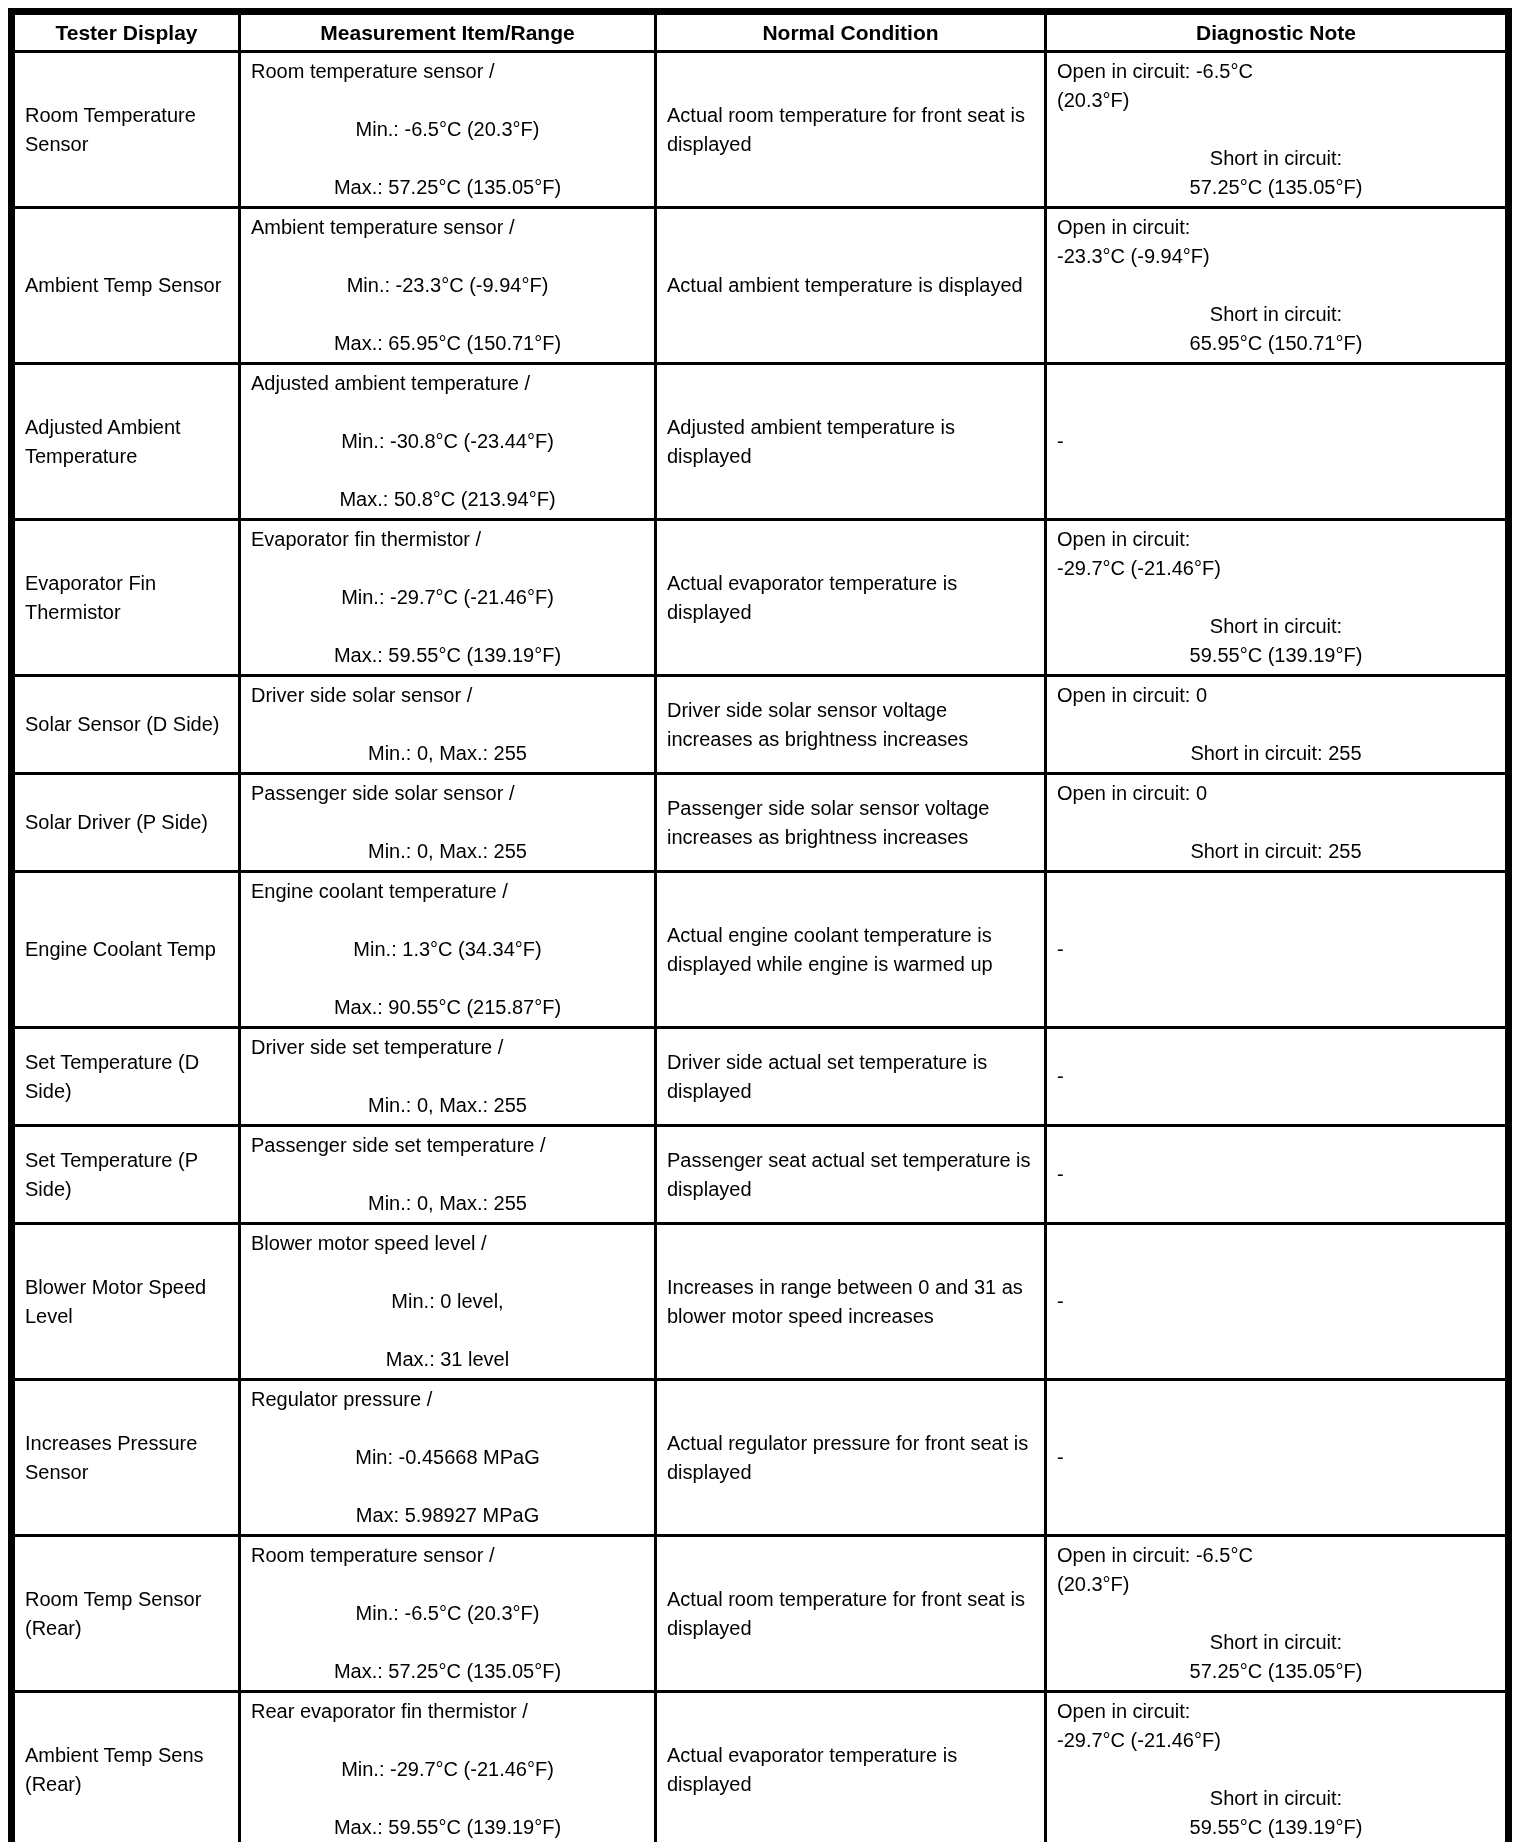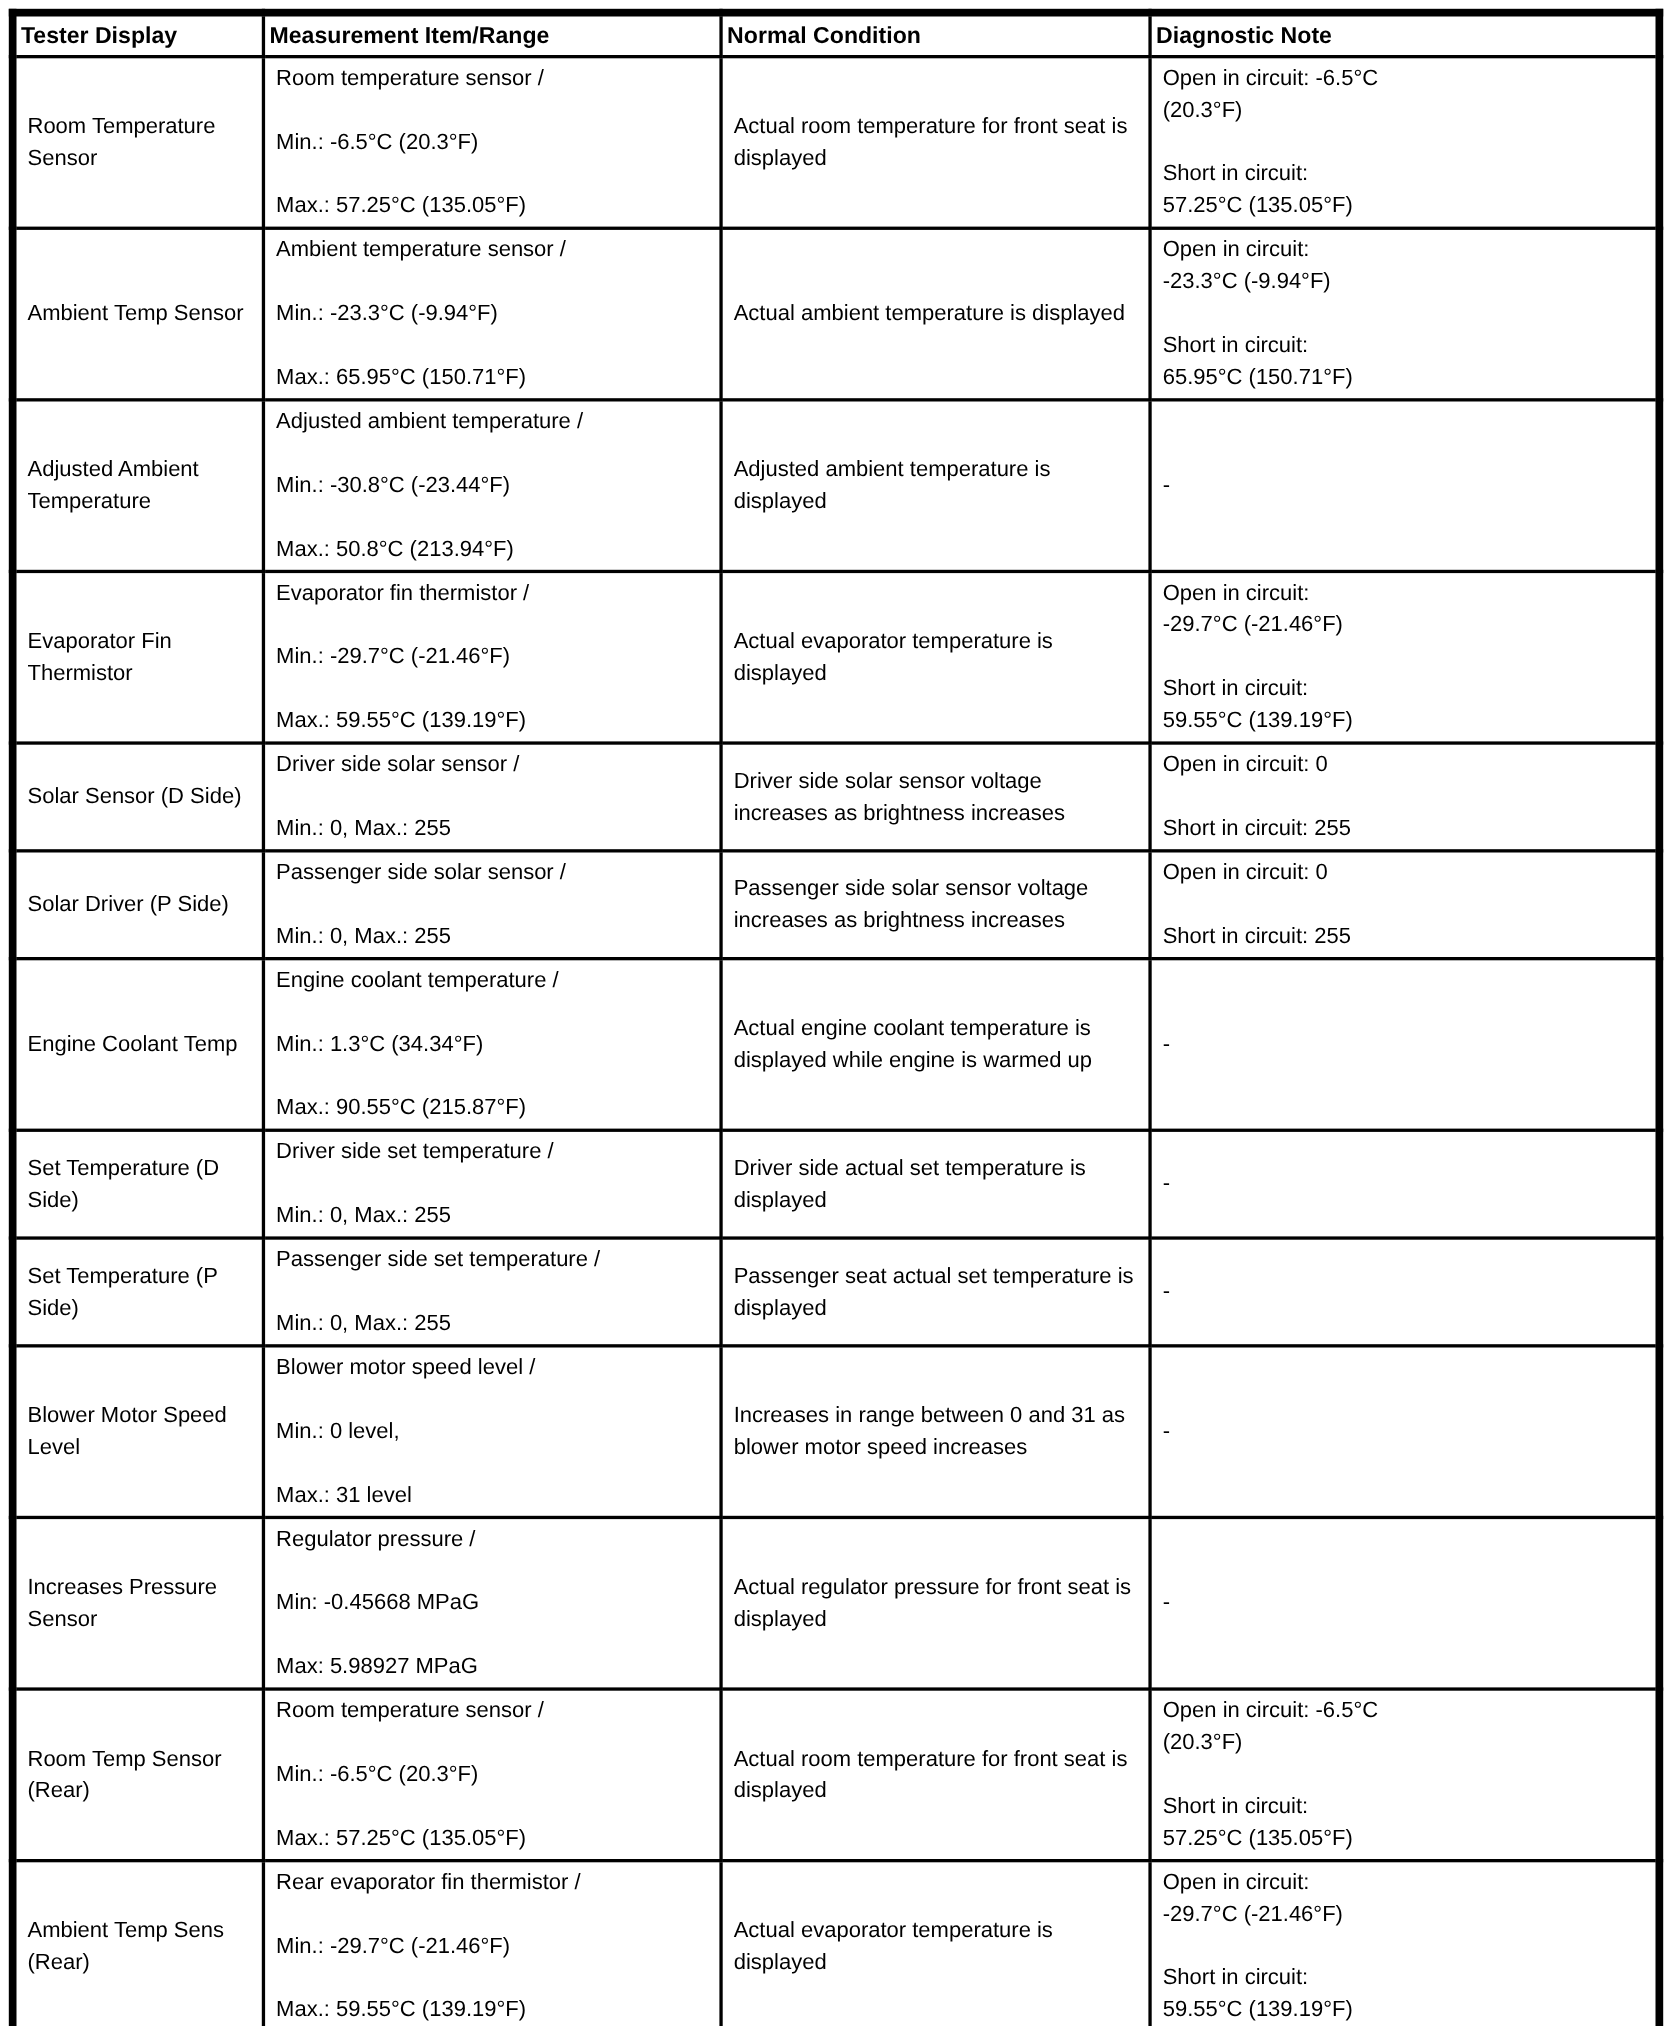--- a/index.html
+++ b/index.html
@@ -28,30 +28,31 @@
   table.spec-table td {
     border: 3px solid #000000;
     vertical-align: middle;
     text-align: left;
     padding: 4px 10px;
     overflow: hidden;
   }
   table.spec-table th {
     font-size: 21px;
     font-weight: bold;
-    text-align: left;
+    text-align: center;
     padding: 5px 4px;
     line-height: 25px;
   }
   td .line {
     line-height: 29px;
     white-space: nowrap;
   }
   td .para + .para {
     margin-top: 29px;
+    text-align: center;
   }
 </style>
 </head>
 <body>
 
 <div class="page">
   <table class="spec-table">
     <colgroup>
       <col style="width:228px">
       <col style="width:416px">

